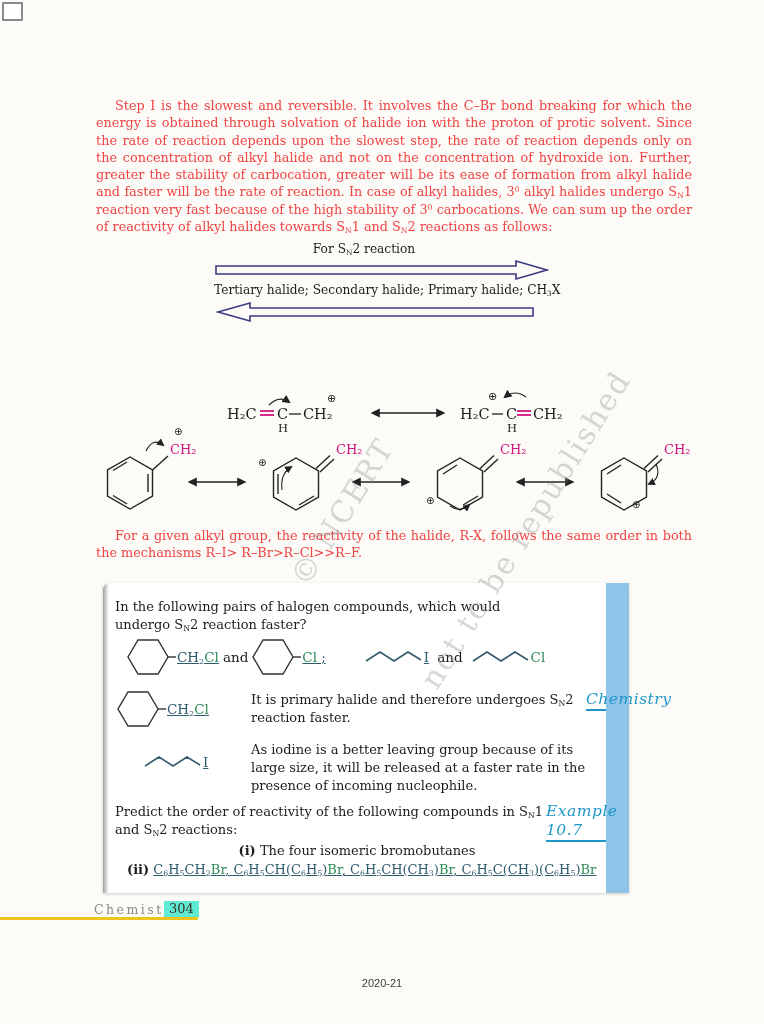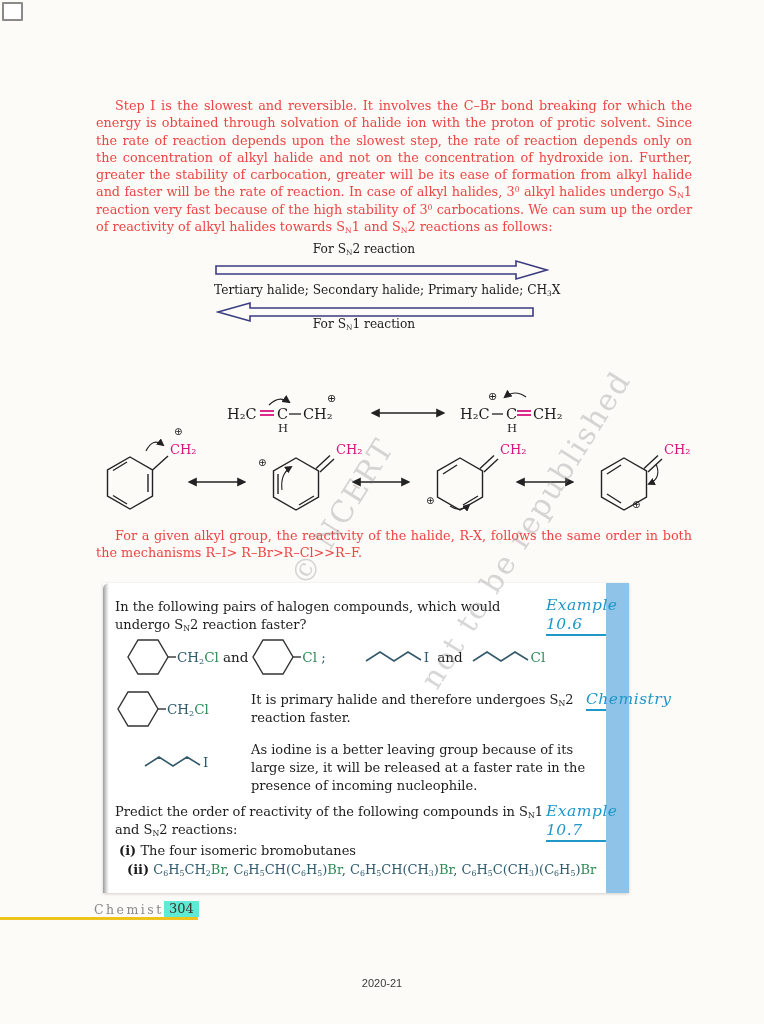--- a/index.html
+++ b/index.html
@@ -5,21 +5,21 @@
   * { margin:0; padding:0; box-sizing:border-box; }
   body { background:#e8e8e8; font-family:"DejaVu Serif", serif; }
   .page { position:relative; width:764px; height:1024px; background:#fcfbf8; overflow:hidden; color:#1b1b1b; }
 
   .corner-mark { position:absolute; left:2px; top:2px; width:21px; height:19px; background:#fff; border:2px solid #8a8a8a; border-radius:1px; }
 
   .body-para { position:absolute; font-size:12.8px; line-height:17.3px; text-align:justify; text-indent:19px; color:#ef4444; }
   sub { font-size:0.6em; vertical-align:-0.22em; line-height:0; }
   sup { font-size:0.6em; vertical-align:0.5em; line-height:0; }
   .hal { color:#2e8b57; }
-  .chem { color:#2f5b6e; }
+  .chem { color:#2f5b6e;text-decoration:underline; }
 
   .arrow-label { position:absolute; left:198px; width:332px; text-align:center; font-size:12.2px; color:#1c1c1c; }
   .order-text { position:absolute; left:214px; top:283px; font-size:12.2px; white-space:nowrap; color:#1c1c1c; }
   .diag-arrow { position:absolute; }
 
   svg text { font-family:"DejaVu Serif", serif; fill:#1b1b1b; }
   svg .mag-t { fill:#d6147f; }
   svg .plus-t { font-family:"DejaVu Sans", sans-serif; fill:#222; }
 
   .example-box { position:absolute; left:103px; top:583px; width:526px; height:310px; background:#ffffff;
@@ -60,21 +60,20 @@
   <svg class="diag-arrow" style="left:215px; top:258px;" width="334" height="24" viewBox="0 0 334 24">
     <polygon points="1,8 301,8 301,3 332,12 301,21 301,16 1,16" fill="#fcfbf8" stroke="#3b3b82" stroke-width="1.6"></polygon>
   </svg>
 
   <div class="order-text">Tertiary halide; Secondary halide; Primary halide; CH<sub>3</sub>X</div>
 
   <svg class="diag-arrow" style="left:216px; top:300px;" width="318" height="24" viewBox="0 0 318 24">
     <polygon points="317,8 34,8 34,3 2,12 34,21 34,16 317,16" fill="#fcfbf8" stroke="#3b3b82" stroke-width="1.6"></polygon>
   </svg>
 
-  <div class="arrow-label" style="top:317px;">For S<sub>N</sub>1  reaction</div>
 
 
   <svg style="position:absolute; left:225px; top:386px;" width="345" height="48" viewBox="0 0 345 48">
     <defs>
       <marker id="ah-a" viewBox="0 0 8 8" markerWidth="7" markerHeight="7" refX="6" refY="4" orient="auto-start-reverse">
         <path d="M0,0 L8,4 L0,8 z" fill="#222"></path>
       </marker>
     </defs>
     <text x="2" y="33" font-size="14.5">H₂C</text>
     <line x1="35" y1="25" x2="49" y2="25" stroke="#d6147f" stroke-width="1.8"></line>
@@ -156,23 +155,20 @@
     <text class="plus-t" x="546" y="86" font-size="10">⊕</text>
   </svg>
 
   <p class="body-para" style="left:96px; top:527px; width:596px;">For a given alkyl group, the reactivity of the halide, R-X, follows the same order in both the mechanisms R–I&gt; R–Br&gt;R–Cl&gt;&gt;R–F.</p>
 
   <div class="example-box">
     <div class="blue-bar"></div>
 
     <div class="box-text" style="left:12px; top:15px; width:440px;">In the following pairs of halogen compounds, which would undergo S<sub>N</sub>2 reaction faster?</div>
 
-    <div class="label-zone" style="left:443px; top:12px;">
-      <span class="ex-label">Example 10.6</span>
-    </div>
 
     <div class="pair-row" style="left:24px; top:54px;">
       <svg width="50" height="40" viewBox="0 0 50 40">
         <polygon points="11,3 31,3 41,20 31,37 11,37 1,20" fill="none" stroke="#333" stroke-width="1.4"></polygon>
         <line x1="41" y1="20" x2="49" y2="20" stroke="#333" stroke-width="1.4"></line>
       </svg>
       <span class="chem">CH<sub>2</sub><span class="hal">Cl</span></span>
       <span style="margin:0 4px;">and</span>
       <svg width="50" height="40" viewBox="0 0 50 40">
         <polygon points="11,3 31,3 41,20 31,37 11,37 1,20" fill="none" stroke="#333" stroke-width="1.4"></polygon>
@@ -211,21 +207,21 @@
       <span class="chem" style="font-size:13.5px;">I</span>
     </div>
     <div class="box-text" style="left:148px; top:158px; width:340px;">As iodine is a better leaving group because of its large size, it will be released at a faster rate in the presence of incoming nucleophile.</div>
 
     <div class="box-text" style="left:12px; top:220px; width:438px;">Predict the order of reactivity of the following compounds in S<sub>N</sub>1 and S<sub>N</sub>2 reactions:</div>
 
     <div class="label-zone" style="left:443px; top:218px;">
       <span class="ex-label">Example 10.7</span>
     </div>
 
-    <div class="box-text" style="left:16px; top:259px; width:420px;">
+    <div class="box-text" style="left:44px; top:259px; width:420px;text-align:center;">
       <span class="itm-marker">(i)</span>
       <span>The four isomeric bromobutanes</span>
     </div>
     <div class="box-text" style="left:24px; top:278px; width:528px;">
       <span class="itm-marker">(ii)</span>
       <span class="chem">C<sub>6</sub>H<sub>5</sub>CH<sub>2</sub><span class="hal">Br</span>, C<sub>6</sub>H<sub>5</sub>CH(C<sub>6</sub>H<sub>5</sub>)<span class="hal">Br</span>, C<sub>6</sub>H<sub>5</sub>CH(CH<sub>3</sub>)<span class="hal">Br</span>, C<sub>6</sub>H<sub>5</sub>C(CH<sub>3</sub>)(C<sub>6</sub>H<sub>5</sub>)<span class="hal">Br</span></span>
     </div>
   </div>
 
   <div class="footer-rule"></div>

